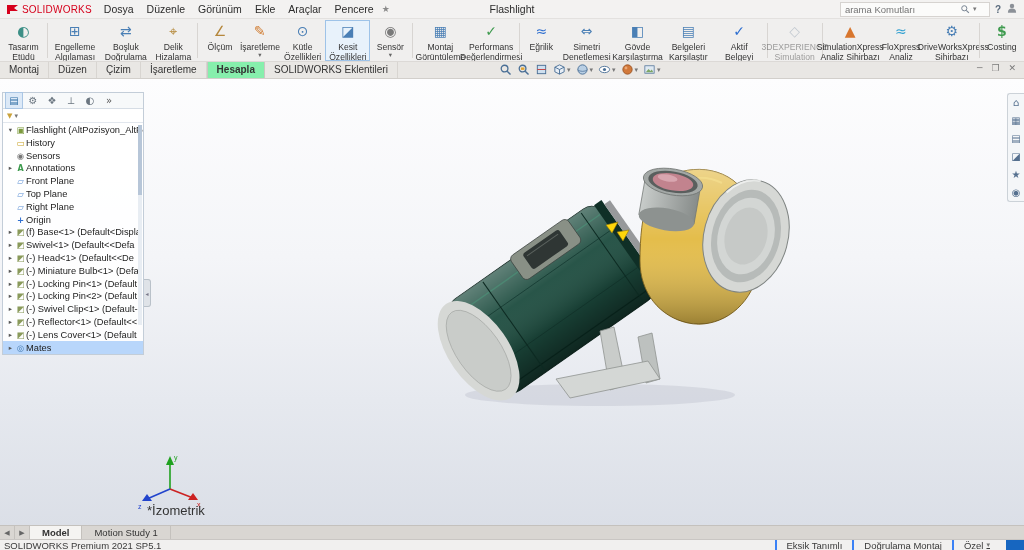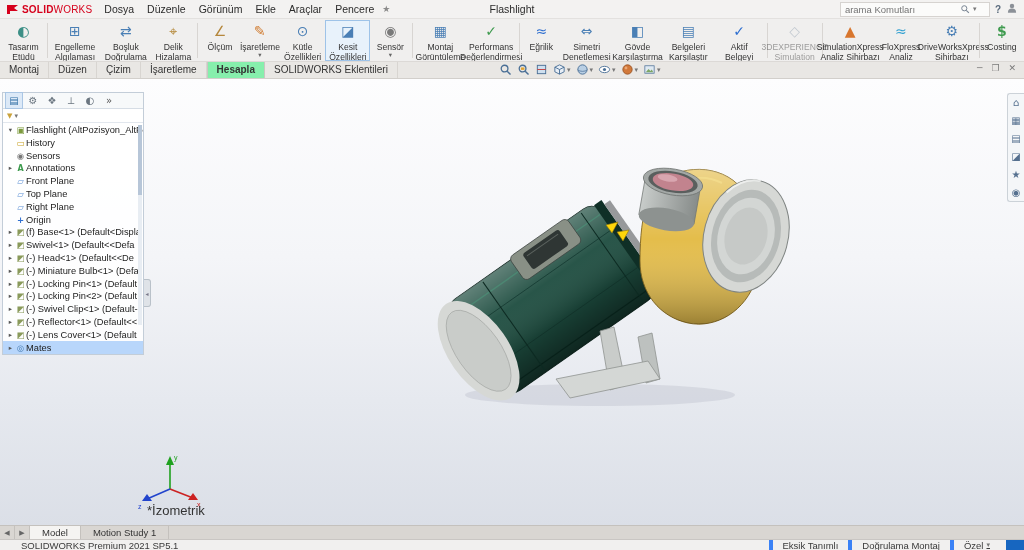--- a/index.html
+++ b/index.html
@@ -8,21 +8,21 @@
     background:#f0efee; }
   .icon-font { font-family:"DejaVu Sans",sans-serif; }
 
   
   .titlebar { position:absolute; left:0; top:0; width:1024px; height:19px;
     background:#f3f2f1; display:flex; align-items:center; padding:0 6px; gap:4px;
     border-bottom:1px solid #e3e1df; }
   .brand { display:flex; align-items:center; gap:3px; margin-right:8px; }
   .brand-flag { width:13px; height:11px; }
   .brand-text { font-size:10px; letter-spacing:.2px; color:#d6001c; }
-  .brand-text b { font-weight:bold; }
+  .brand-text b { font-weight:normal; }
   .menus { display:flex; gap:13px; font-size:10.5px; color:#2b2b2b; }
   .menus span { cursor:default; }
   .menu-pin { color:#8a8a8a; font-size:9px; margin-left:4px; }
   .doc-title { position:absolute; left:50%; transform:translateX(-50%); top:3px;
     font-size:10.5px; color:#2b2b2b; }
   .tb-right { margin-left:auto; display:flex; align-items:center; gap:5px; }
   .searchbox { display:flex; align-items:center; gap:3px; background:#fbfbfa;
     border:1px solid #d6d3d0; height:15px; padding:0 4px; width:150px; }
   .searchbox input { border:none; outline:none; background:transparent; width:112px;
     font-size:9.5px; color:#444; font-family:inherit; }
@@ -130,28 +130,28 @@
     background:rgba(243,245,247,.92); border:1px solid #ccd2d8; border-right:none;
     border-radius:3px 0 0 3px; display:flex; flex-direction:column; align-items:center; gap:7px; }
   .tp-ic { font-family:"DejaVu Sans",sans-serif; font-size:10px; color:#55708f; cursor:default; }
 
   
   .bottomtabs { position:absolute; left:0; top:525px; width:1024px; height:14px;
     background:#d9d6d2; border-top:1px solid #c4c1bd; display:flex; align-items:stretch; }
   .bt-arrow { width:15px; border-right:1px solid #c4c1bd; color:#666; font-size:7px;
     display:flex; align-items:center; justify-content:center; font-family:"DejaVu Sans",sans-serif; }
   .btab { padding:1px 12px 0 12px; font-size:9.5px; border-right:1px solid #c4c1bd; color:#333; }
-  .btab.active { background:#f5f4f2; font-weight:normal; }
+  .btab.active { background:#f5f4f2; font-weight:bold; }
 
   
   .statusbar { position:absolute; left:0; top:539px; width:1024px; height:11px;
     background:#f1f0ef; border-top:1px solid #c9c6c3; display:flex; align-items:center;
     font-size:9.5px; color:#3a3a3a; }
-  .sb-left { padding-left:21px; flex:1; }
-  .sb-item { padding:0 10px; border-left:4px solid #3b82f6; height:100%;
+  .sb-left { padding-left:4px; flex:1; }
+  .sb-item { padding:0 10px; border-left:2px solid #3b82f6; height:100%;
     display:flex; align-items:center; gap:3px;text-decoration:underline; }
   .sb-blue { width:18px; height:100%; background:#1766c0; margin-left:6px; }
 </style>
 </head>
 <body>
 
 <div class="titlebar">
   <div class="brand">
     <svg class="brand-flag" viewBox="0 0 13 11">
       <path d="M1 10 L1 1 L12 1 L8 4 L12 7 L4 7 L4 10 Z" fill="#d6001c"></path>

